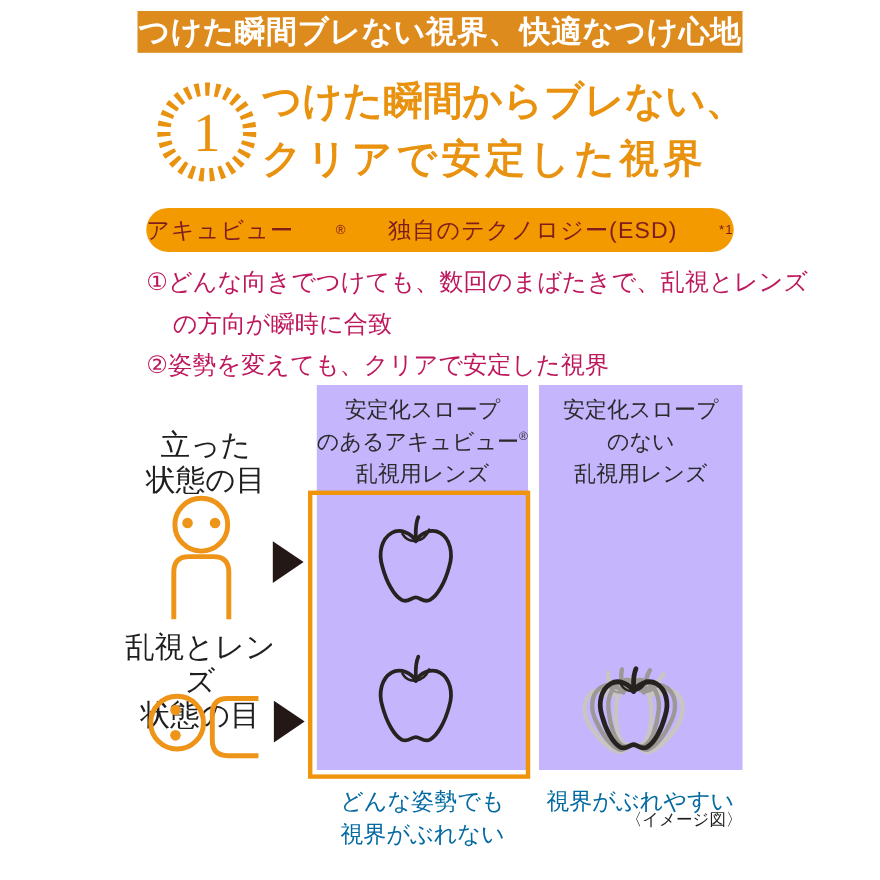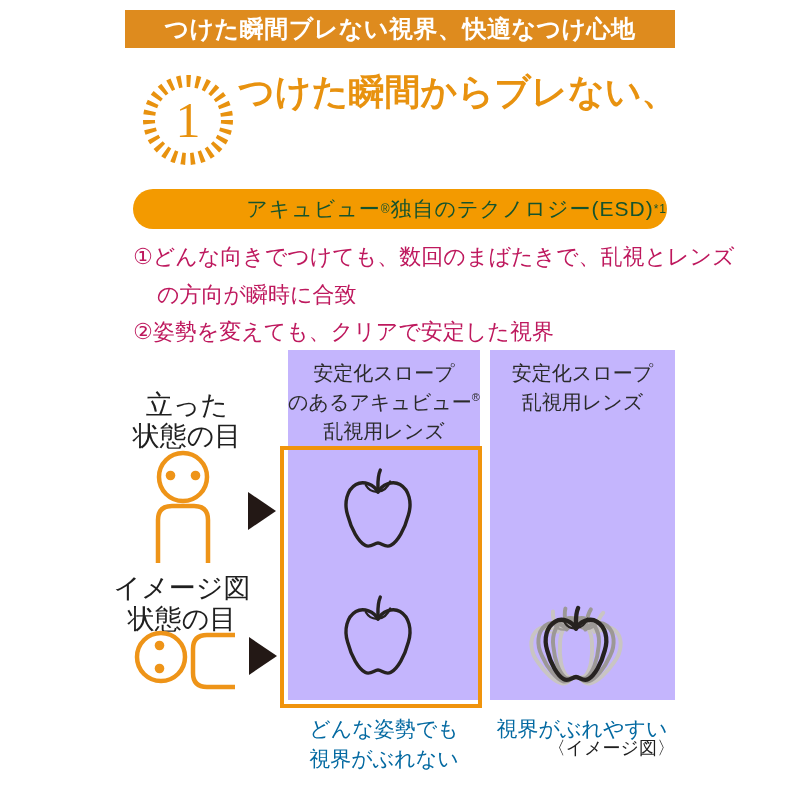--- a/index.html
+++ b/index.html
@@ -9,42 +9,42 @@
   }
   .abs{position:absolute;}
 
   
   .top-banner{
     left:125px;top:10px;width:550px;height:38px;background:#de8b1e;
     display:flex;align-items:center;justify-content:center;
   }
   .top-banner span{
     font-family:"Liberation Serif","DejaVu Serif",serif;
-    color:#ffffff;font-size:24px;font-weight:bold;letter-spacing:0.5px;white-space:nowrap;
+    color:#ffffff;font-size:28px;font-weight:bold;letter-spacing:0.5px;white-space:nowrap;
   }
 
   
   .badge{left:142px;top:74px;width:92px;height:92px;}
   .badge svg{position:absolute;left:0;top:0;}
   .badge .num{
     position:absolute;left:0;top:0;width:92px;height:92px;
     display:flex;align-items:center;justify-content:center;
     font-family:"Liberation Serif","DejaVu Serif",serif;
     font-size:50px;color:#e8920f;
   }
   .heading{left:238px;top:66px;width:460px;
     font-family:"Liberation Serif","DejaVu Serif",serif;
     color:#e8920f;font-weight:bold;line-height:52px;font-size:36px;white-space:nowrap;}
   .heading .l2{letter-spacing:4px;}
   .heading span{display:block;}
 
   
   .pill{
     left:133px;top:189px;width:534px;height:40px;background:#f39a00;border-radius:21px;
-    display:flex;align-items:center;justify-content:flex-end;color:#14532d;
+    display:flex;align-items:center;justify-content:space-between;color:#7f1d1d;
     font-size:21px;letter-spacing:1px;white-space:nowrap;
   }
   .pill sup{font-size:12px;line-height:0;}
 
   
   .bullets{left:133px;top:238px;width:580px;font-size:22px;line-height:37.5px;color:#be185d;}
   .bullets .indent{padding-left:24px;}
   .bullets div{white-space:nowrap;}
 
   
@@ -66,41 +66,42 @@
   .arrow-right{
     width:0;height:0;border-top:19px solid transparent;border-bottom:19px solid transparent;
     border-left:28px solid #231815;
   }
   .arrow1{left:248px;top:492px;}
   .arrow2{left:249px;top:637px;}
 
   .caption{top:714px;text-align:center;font-size:21px;line-height:30px;color:#0369a1;}
   .caption-left{left:288px;width:192px;}
   .caption-right{left:486px;width:192px;}
-  .image-note{left:475px;top:736px;width:200px;text-align:right;font-size:18px;color:#1f1f1f;}
+  .image-note{left:475px;top:736px;width:200px;text-align:right;font-size:15px;color:#1f1f1f;}
 
   svg{display:block;}
 </style>
 </head>
 <body>
 
 <div class="stage">
 
   <div class="abs top-banner">
     <span>つけた瞬間ブレない視界、快適なつけ心地</span>
   </div>
 
   <div class="abs badge">
     <svg width="92" height="92" viewBox="0 0 92 92">
       <circle cx="46" cy="46" r="39" fill="none" stroke="#e8920f" stroke-width="12" stroke-dasharray="4.1 5"></circle>
     </svg>
     <div class="num">1</div>
   </div>
   <div class="abs heading">
     <span class="l1">つけた瞬間からブレない、</span>
+    <span class="l2">クリアで安定した視界</span>
   </div>
 
   <div class="abs pill">
     <span>アキュビュー</span>
       <sup>®</sup>
       <span>独自のテクノロジー(ESD)</span>
       <sup>*1</sup>
   </div>
 
   <div class="abs bullets">
@@ -112,32 +113,33 @@
   <div class="abs col col-left">
     <div class="col-header">
       <div>安定化スロープ</div>
       <div><span>のあるアキュビュー</span><sup>®</sup></div>
       <div>乱視用レンズ</div>
     </div>
   </div>
   <div class="abs col col-right">
     <div class="col-header">
       <div>安定化スロープ</div>
+      <div>のない</div>
       <div>乱視用レンズ</div>
     </div>
   </div>
 
   <div class="abs orange-box"></div>
 
   <div class="abs pose-label pose-standing">
     <div>立った</div>
     <div>状態の目</div>
   </div>
   <div class="abs pose-label pose-lying">
-    <div>イメージ図</div>
+    <div>乱視とレンズ</div>
     <div>状態の目</div>
   </div>
 
   <svg class="abs" style="left:150px;top:450px;" width="70" height="115" viewBox="0 0 70 115">
     <circle cx="33" cy="27" r="24" fill="none" stroke="#ee9418" stroke-width="4.5"></circle>
     <circle cx="20.5" cy="25.5" r="4.8" fill="#ee9418"></circle>
     <circle cx="45.5" cy="25.5" r="4.8" fill="#ee9418"></circle>
     <path d="M 8 113 L 8 70 Q 8 56 22 56 L 44 56 Q 58 56 58 70 L 58 113" fill="none" stroke="#ee9418" stroke-width="4.5"></path>
   </svg>
 

